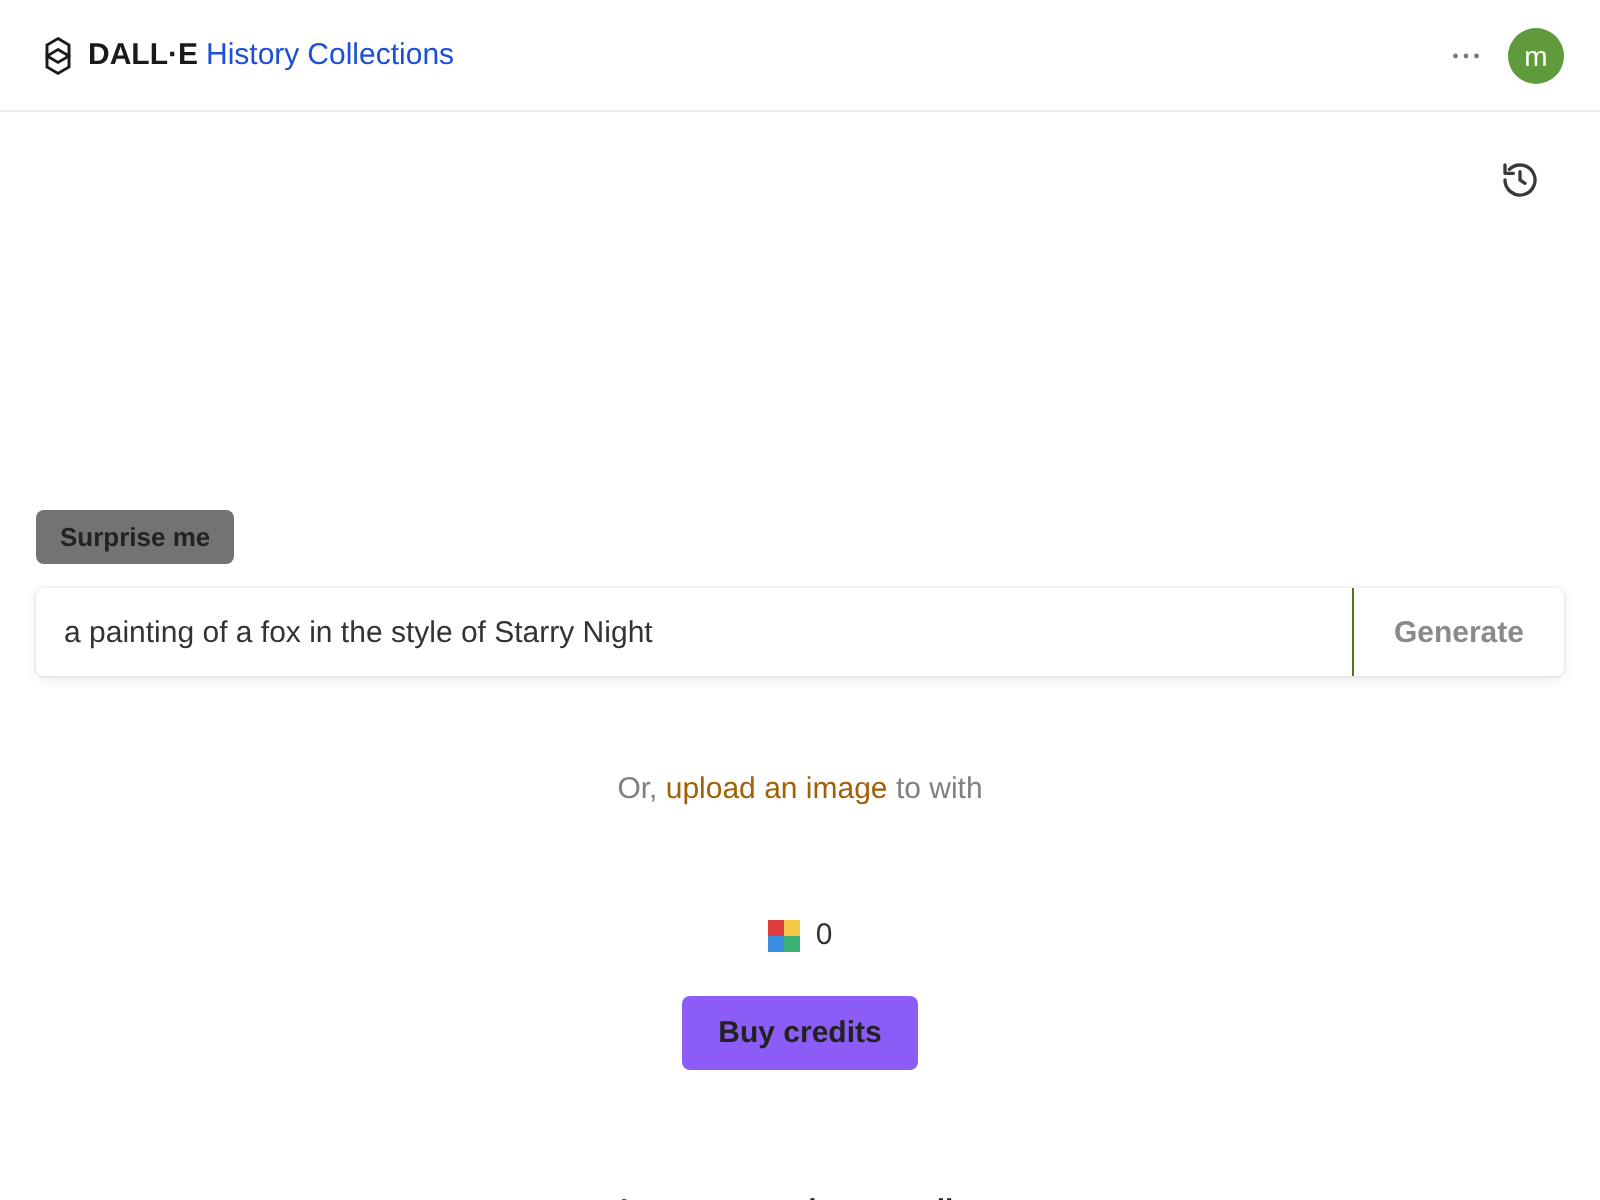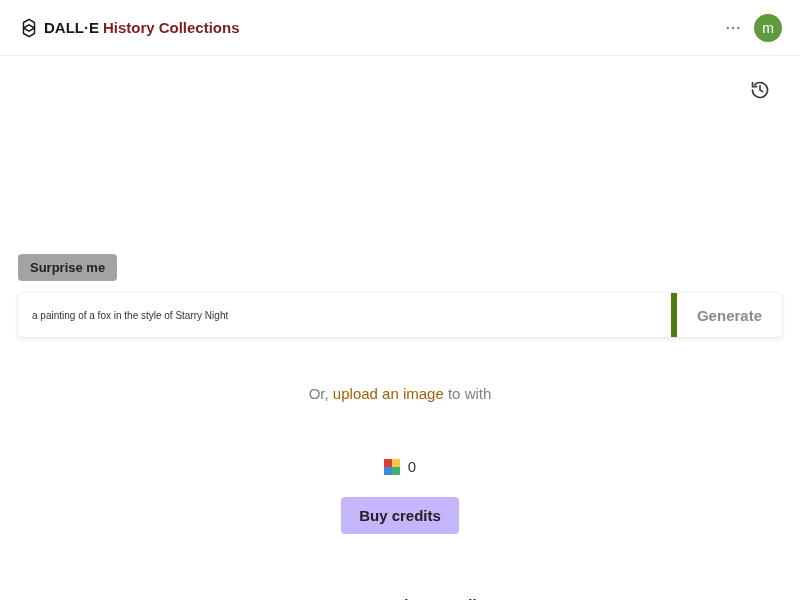--- a/index.html
+++ b/index.html
@@ -25,22 +25,22 @@
     .header-left {
       display: flex;
       align-items: center;
       gap: 4px;
     }
     .logo-icon svg {
       display: block;
     }
     .nav-item {
       font-size: 15px;
-      font-weight: 700;
-      color: #7f1d1d;
+      font-weight: 400;
+      color: #1d4ed8;
       cursor: pointer;
     }
     .nav-item.active {
       color: #1a1a1a;
       font-weight: 600;
     }
     .header-right {
       display: flex;
       align-items: center;
       gap: 12px;
@@ -80,21 +80,21 @@
       display: flex;
       align-items: center;
       gap: 10px;
       margin-bottom: 12px;
     }
     .intro-text {
       font-size: 15px;
       color: #555;
     }
     .surprise-btn {
-      background: #a3a3a3;
+      background: #737373;
       border: none;
       border-radius: 4px;
       padding: 6px 12px;
       font-size: 13px;
       font-weight: 600;
       color: #222;
       cursor: pointer;
     }
     .prompt-box {
       display: flex;
@@ -102,27 +102,27 @@
       background: #ffffff;
       border-radius: 4px;
       box-shadow: 0 2px 6px rgba(0,0,0,0.08), 0 0 0 1px rgba(0,0,0,0.04);
       height: 44px;
     }
     .prompt-input {
       flex: 1;
       border: none;
       outline: none;
       padding: 0 14px;
-      font-size: 10px;
+      font-size: 15px;
       color: #333;
       background: transparent;
     }
     .generate-btn {
       border: none;
-      border-left: 6px solid #4d7c0f;
+      border-left: 1px solid #4d7c0f;
       background: transparent;
       padding: 0 20px;
       font-size: 15px;
       font-weight: 600;
       color: #8a8a8a;
       cursor: pointer;
     }
     .upload-row {
       text-align: center;
       margin-top: 48px;
@@ -156,21 +156,21 @@
     }
     .credit-icon .c1 { top:0; left:0; background:#e03b3b; }
     .credit-icon .c2 { top:0; right:0; background:#f7c948; }
     .credit-icon .c3 { bottom:0; left:0; background:#3a8dde; }
     .credit-icon .c4 { bottom:0; right:0; background:#3bb273; }
     .buy-credits-row {
       text-align: center;
       margin-top: 22px;
     }
     .buy-credits-btn {
-      background: #c4b5fd;
+      background: #8b5cf6;
       border: none;
       border-radius: 4px;
       padding: 10px 18px;
       font-size: 15px;
       font-weight: 600;
       color: #222;
       cursor: pointer;
     }
     .learn-more-row {
       text-align: center;

